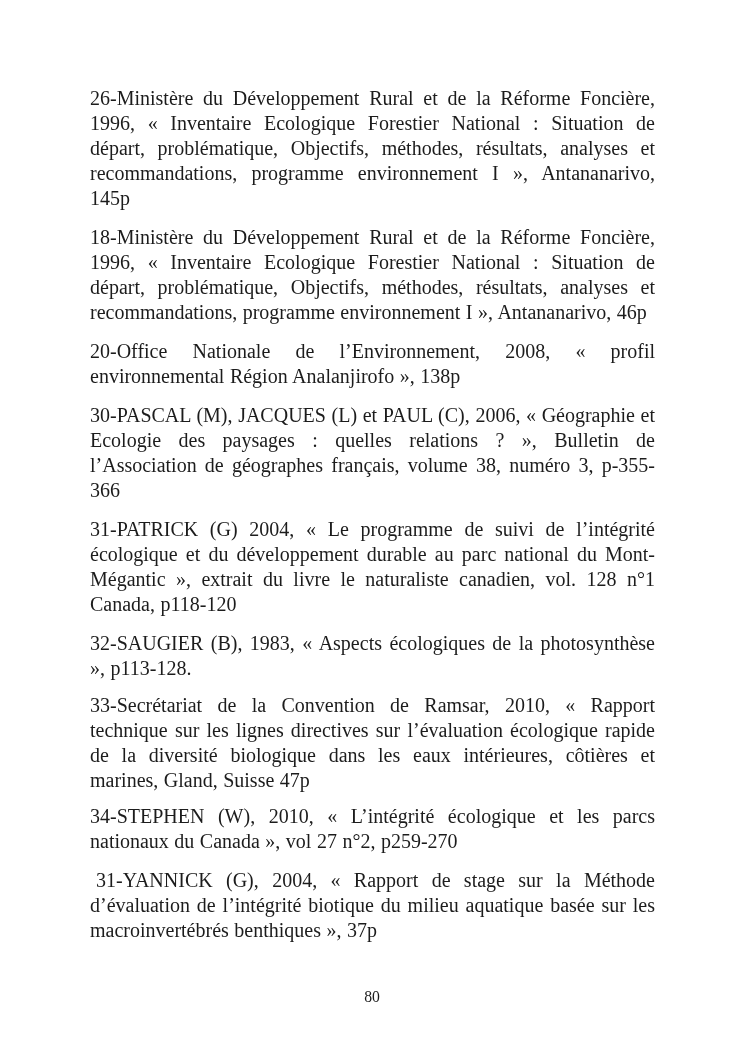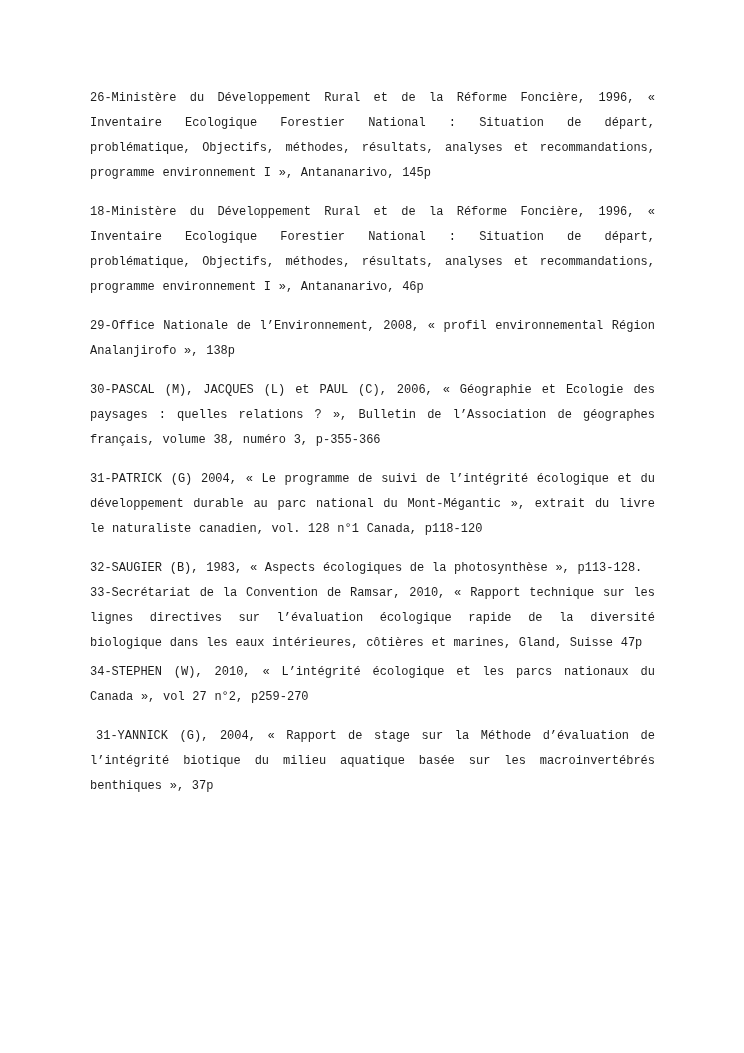--- a/index.html
+++ b/index.html
@@ -17,49 +17,49 @@
     color: #1c1c1c;
   }
   .content {
     position: absolute;
     left: 90px;
     top: 86px;
     width: 565px;
   }
   p.ref {
     margin: 0 0 14px 0;
-    font-size: 12px;
+    font-size: 20px;
     line-height: 25px;
     text-align: justify;
     word-spacing: 0.5px;
-    font-family: Liberation Mono, monospace;
   }
   p.ref:last-child { margin-bottom: 0; }
   #ref-31 { margin-top: 13px; }
-  #ref-32 { margin-top: 8px; margin-bottom: 0; }
-  #ref-33 { margin-bottom: 4px; }
+  #ref-32 { margin-top: 8px; margin-bottom: 12px; }
+  #ref-33 { margin-bottom: 11px; }
   #ref-35 { text-indent: 6px; }
   .page-footer {
     position: absolute;
     top: 984px;
     left: 0;
     width: 100%;
     text-align: center;
     font-size: 15.7px;
     line-height: 25px;
   }
 </style>
 </head>
 <body>
 
 <div class="page">
   <div class="content">
     <p class="ref" id="ref-26">26-Ministère du Développement Rural et de la Réforme Foncière, 1996, « Inventaire Ecologique Forestier National : Situation de départ, problématique, Objectifs, méthodes, résultats, analyses et recommandations, programme environnement I », Antananarivo, 145p</p>
     <p class="ref" id="ref-27">18-Ministère du Développement Rural et de la Réforme Foncière, 1996, « Inventaire Ecologique Forestier National : Situation de départ, problématique, Objectifs, méthodes, résultats, analyses et recommandations, programme environnement I », Antananarivo, 46p</p>
-    <p class="ref" id="ref-29">29-Office Nationale de l’Environnement, 2008, « profil environnemental Région Analanjirofo », 138p</p>
+    <p class="ref" id="ref-29">20-Office Nationale de l’Environnement, 2008, « profil environnemental Région Analanjirofo », 138p</p>
     <p class="ref" id="ref-30">30-PASCAL (M), JACQUES (L) et PAUL (C), 2006, « Géographie et Ecologie des paysages : quelles relations ? », Bulletin de l’Association de géographes français, volume 38, numéro 3, p-355-366</p>
     <p class="ref" id="ref-31">31-PATRICK (G) 2004, « Le programme de suivi de l’intégrité écologique et du développement durable au parc national du Mont-Mégantic », extrait du livre le naturaliste canadien, vol. 128 n°1 Canada, p118-120</p>
     <p class="ref" id="ref-32">32-SAUGIER (B), 1983, « Aspects écologiques de la photosynthèse », p113-128.</p>
     <p class="ref" id="ref-33">33-Secrétariat de la Convention de Ramsar, 2010, « Rapport technique sur les lignes directives sur l’évaluation écologique rapide de la diversité biologique dans les eaux intérieures, côtières et marines, Gland, Suisse 47p</p>
     <p class="ref" id="ref-34">34-STEPHEN (W), 2010, « L’intégrité écologique et les parcs nationaux du Canada », vol 27 n°2, p259-270</p>
     <p class="ref" id="ref-35">31-YANNICK (G), 2004, « Rapport de stage sur la Méthode d’évaluation de l’intégrité biotique du milieu aquatique basée sur les macroinvertébrés benthiques », 37p</p>
   </div>
+  <div class="page-footer">80</div>
 </div>
 
 </body></html>

